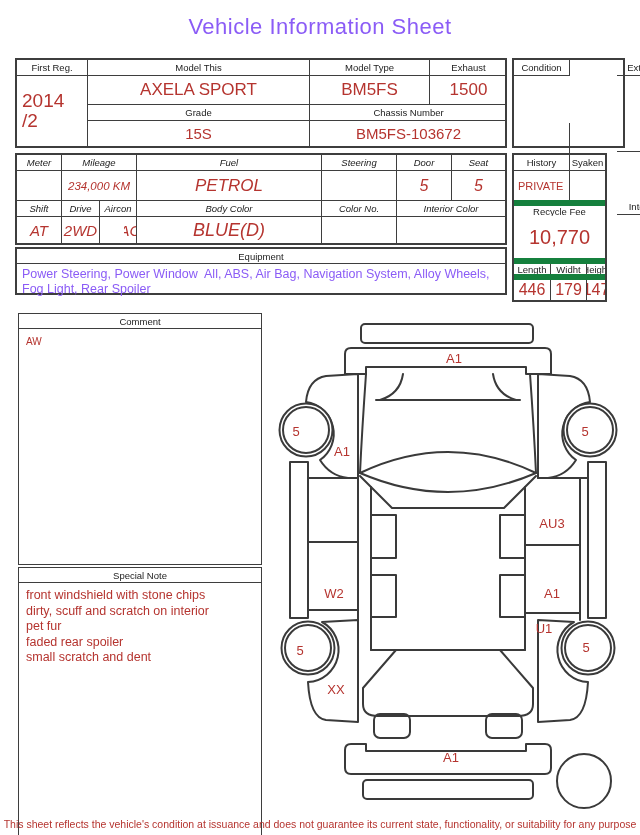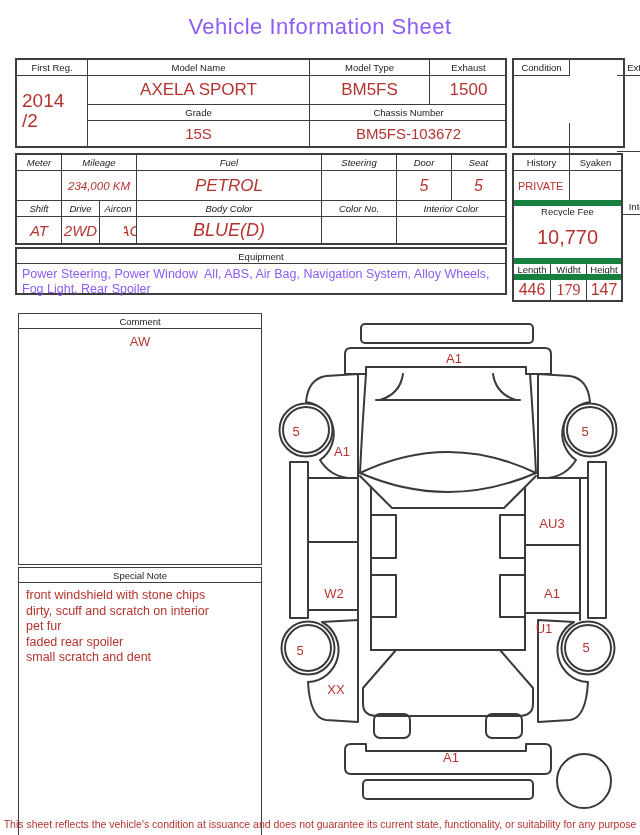--- a/index.html
+++ b/index.html
@@ -33,21 +33,21 @@
 
 <div class="sheet">
 
   <div class="title">Vehicle Information Sheet</div>
 
   <div class="blk grid t1" style="left:15px; top:58px; width:492px; height:90px;">
     <div class="cell hd br bb" style="grid-area:1/1">First Reg.</div>
     <div class="cell val br left" style="grid-area:2/1/5/2; font-size:19px; line-height:20px; padding-left:5px;">
       <div><span>2014</span><br><span>/2</span></div>
     </div>
-    <div class="cell hd br bb" style="grid-area:1/2">Model Name</div>
+    <div class="cell hd br bb" style="grid-area:1/2">Model This</div>
     <div class="cell val br bb" style="grid-area:2/2; font-size:17px;">AXELA SPORT</div>
     <div class="cell hd br bb" style="grid-area:1/3">Model Type</div>
     <div class="cell val br bb" style="grid-area:2/3; font-size:17px;">BM5FS</div>
     <div class="cell hd bb" style="grid-area:1/4">Exhaust</div>
     <div class="cell val bb" style="grid-area:2/4; font-size:17px;">1500</div>
     <div class="cell hd br bb" style="grid-area:3/2">Grade</div>
     <div class="cell val br" style="grid-area:4/2; font-size:15px;">15S</div>
     <div class="cell hd bb" style="grid-area:3/3/4/5">Chassis Number</div>
     <div class="cell val" style="grid-area:4/3/5/5; font-size:15px;">BM5FS-103672</div>
   </div>
@@ -86,46 +86,46 @@
     <div class="cell val br" style="grid-area:4/4; font-size:18px;">BLUE(D)</div>
     <div class="cell val br" style="grid-area:4/5"></div>
     <div class="cell val" style="grid-area:4/6/5/8"></div>
   </div>
 
   <div class="blk" style="left:15px; top:247px; width:492px; height:48px;">
     <div class="eq-head hd">Equipment</div>
     <div class="eq-body">Power Steering, Power Window  All, ABS, Air Bag, Navigation System, Alloy Wheels, Fog Light, Rear Spoiler</div>
   </div>
 
-  <div class="blk" style="left:512px; top:153px; width:111px; height:149px;">
+  <div class="blk" style="left:512px; top:153px; width:95px; height:149px;">
     <div class="row" style="height:16px;">
       <div class="cell hd br bb" style="width:56px;">History</div>
       <div class="cell hd bb" style="flex:1;">Syaken</div>
     </div>
     <div class="row" style="height:29px;">
       <div class="cell val br left" style="width:56px; font-size:11px; padding-left:4px;">PRIVATE</div>
       <div class="cell val" style="flex:1;"></div>
     </div>
     <div class="cell hd bt" style="height:16px;">Recycle Fee</div>
     <div class="cell val" style="height:42px; font-size:20px;">10,770</div>
     <div class="row bt" style="height:16px;">
       <div class="cell hd br" style="width:37px;">Length</div>
       <div class="cell hd br" style="width:36px;">Widht</div>
       <div class="cell hd" style="flex:1;">Height</div>
     </div>
     <div class="row bt" style="height:26px;">
       <div class="cell val br" style="width:37px; font-size:16px;">446</div>
-      <div class="cell val br" style="width:36px; font-size:16px;font-family:Liberation Serif, serif;">179</div>
+      <div class="cell val br" style="width:36px; font-size:16px;">179</div>
       <div class="cell val" style="flex:1; font-size:16px;">147</div>
     </div>
   </div>
 
   <div class="blk" style="left:18px; top:313px; width:244px; height:252px; border-width:1.5px;">
     <div class="box-head hd">Comment</div>
-    <div class="note-body" style="font-size:13px;text-align:center;">AW</div>
+    <div class="note-body" style="font-size:10px;">AW</div>
   </div>
 
   <div class="blk" style="left:18px; top:567px; width:244px; height:283px; border-width:1.5px;">
     <div class="box-head hd">Special Note</div>
     <div class="note-body">
       <div>front windshield with stone chips</div>
       <div>dirty, scuff and scratch on interior</div>
       <div>pet fur</div>
       <div>faded rear spoiler</div>
       <div>small scratch and dent</div>

